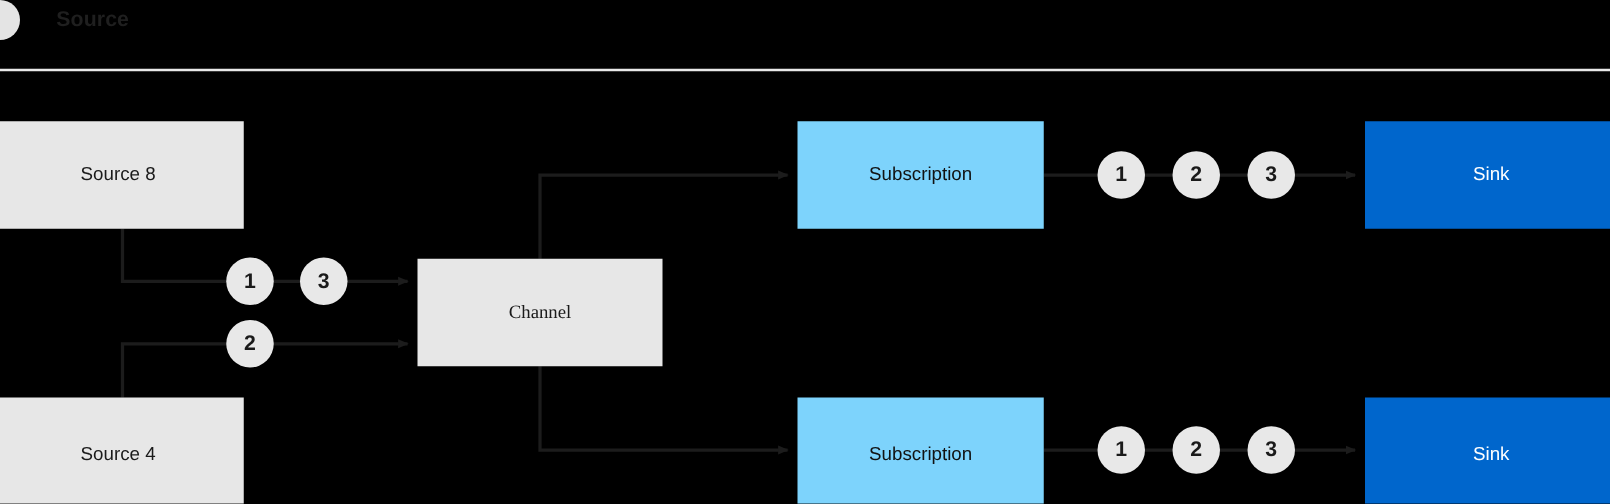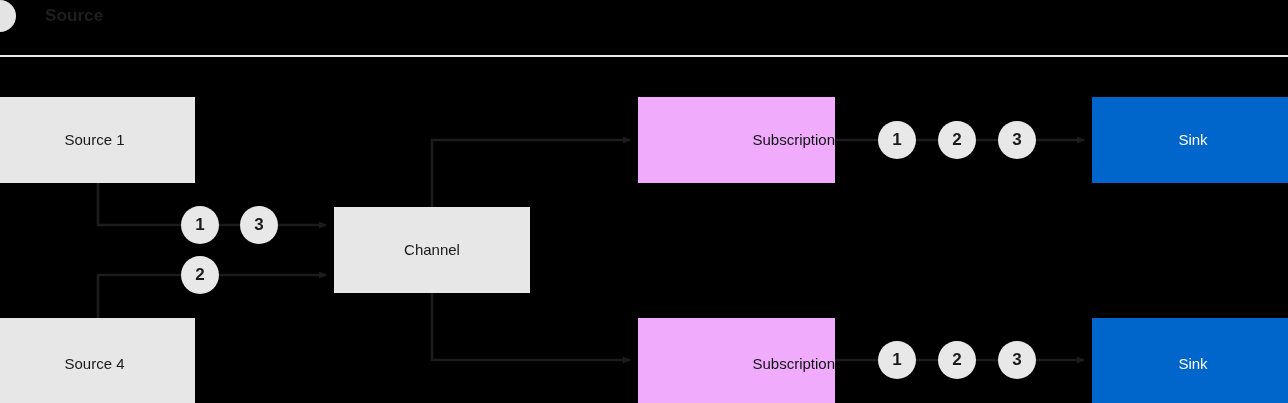--- a/index.html
+++ b/index.html
@@ -54,32 +54,31 @@
     align-items: center;
     justify-content: center;
     font-size: 15px;
     line-height: 18px;
   }
   .node-gray {
     background: #e7e7e7;
     color: #1a1a1a;
   }
   .node-lightblue {
-    background: #f0abfc;
+    background: #7dd3fc;
     color: #111111;
-    justify-content: flex-end;
   }
   .node-blue {
     background: #0066cc;
     color: #ffffff;
   }
 
   #source1 { left: -6px;  top: 97px;  width: 201px; height: 86px; }
   #source2 { left: -6px;  top: 318px; width: 201px; height: 92px; }
-  #channel { left: 334px; top: 207px; width: 196px; height: 86px; }
+  #channel { left: 334px; top: 207px; width: 196px; height: 86px; font-family: Liberation Serif, serif; }
   #sub-top { left: 638px; top: 97px;  width: 197px; height: 86px; }
   #sub-bot { left: 638px; top: 318px; width: 197px; height: 92px; }
   #sink-top{ left: 1092px;top: 97px;  width: 202px; height: 86px; }
   #sink-bot{ left: 1092px;top: 318px; width: 202px; height: 92px; }
 
   
   #wires {
     position: absolute;
     left: 0;
     top: 0;
@@ -126,21 +125,21 @@
     <path d="M432,207 L432,140 L630,140" stroke="#1c1c1c" stroke-width="2.6" fill="none" marker-end="url(#arrow)"></path>
 
     <path d="M432,293 L432,360 L630,360" stroke="#1c1c1c" stroke-width="2.6" fill="none" marker-end="url(#arrow)"></path>
 
     <path d="M835,140 L1084,140" stroke="#1c1c1c" stroke-width="2.6" fill="none" marker-end="url(#arrow)"></path>
 
     <path d="M835,360 L1084,360" stroke="#1c1c1c" stroke-width="2.6" fill="none" marker-end="url(#arrow)"></path>
   </svg>
 
   <div class="node node-gray" id="source1">
-    <span>Source 1</span>
+    <span>Source 8</span>
   </div>
   <div class="node node-gray" id="source2">
     <span>Source 4</span>
   </div>
   <div class="node node-gray" id="channel">
     <span>Channel</span>
   </div>
   <div class="node node-lightblue" id="sub-top">
     <span>Subscription</span>
   </div>

